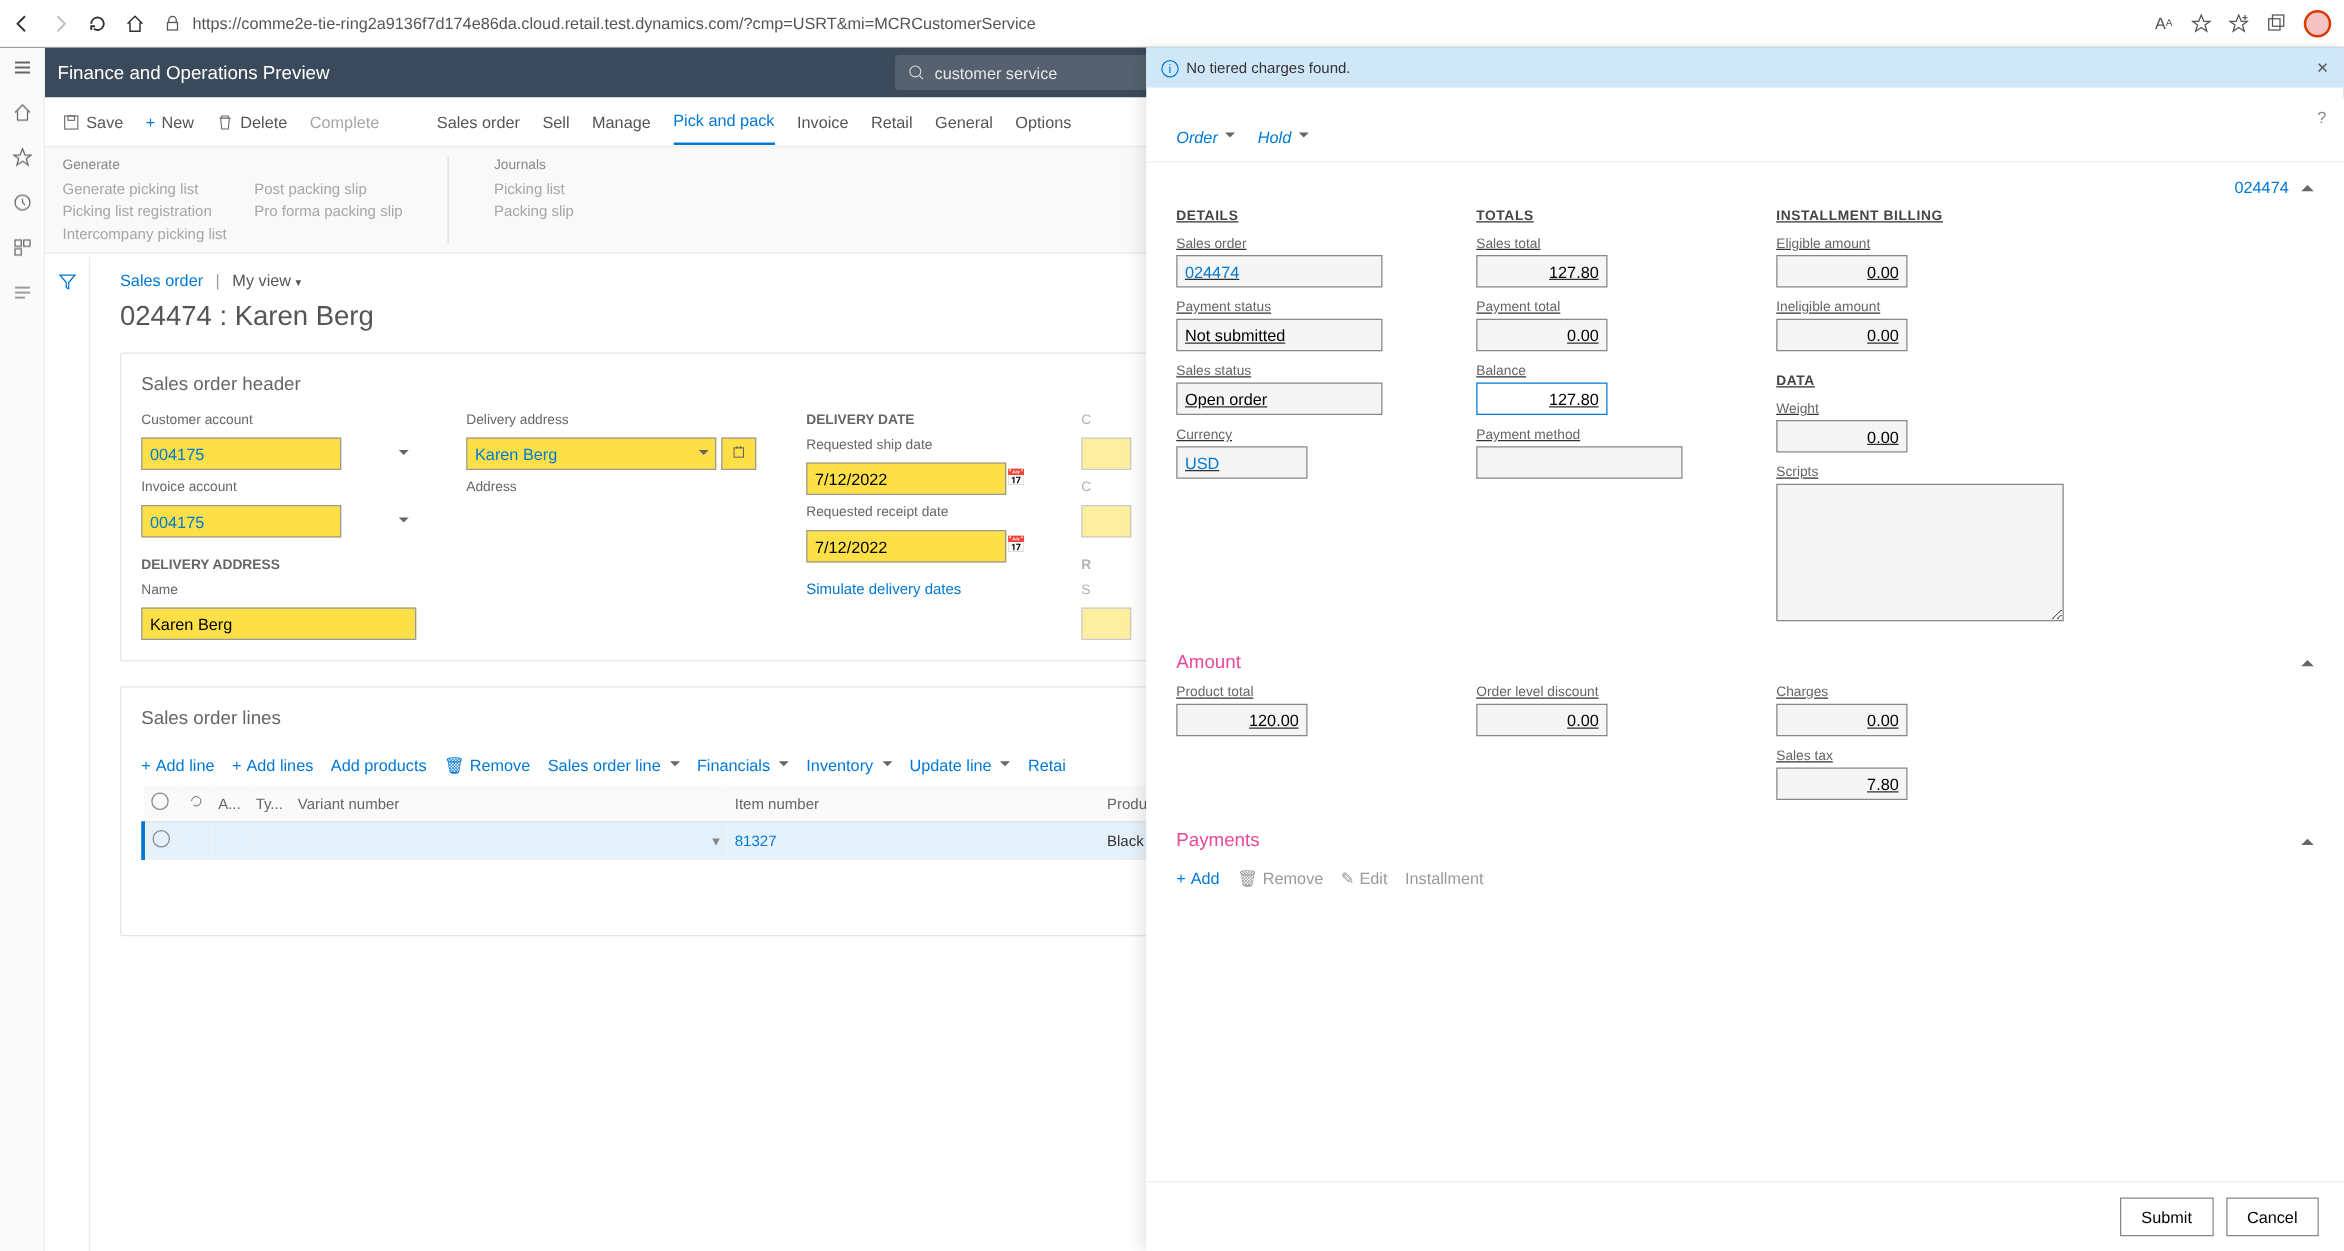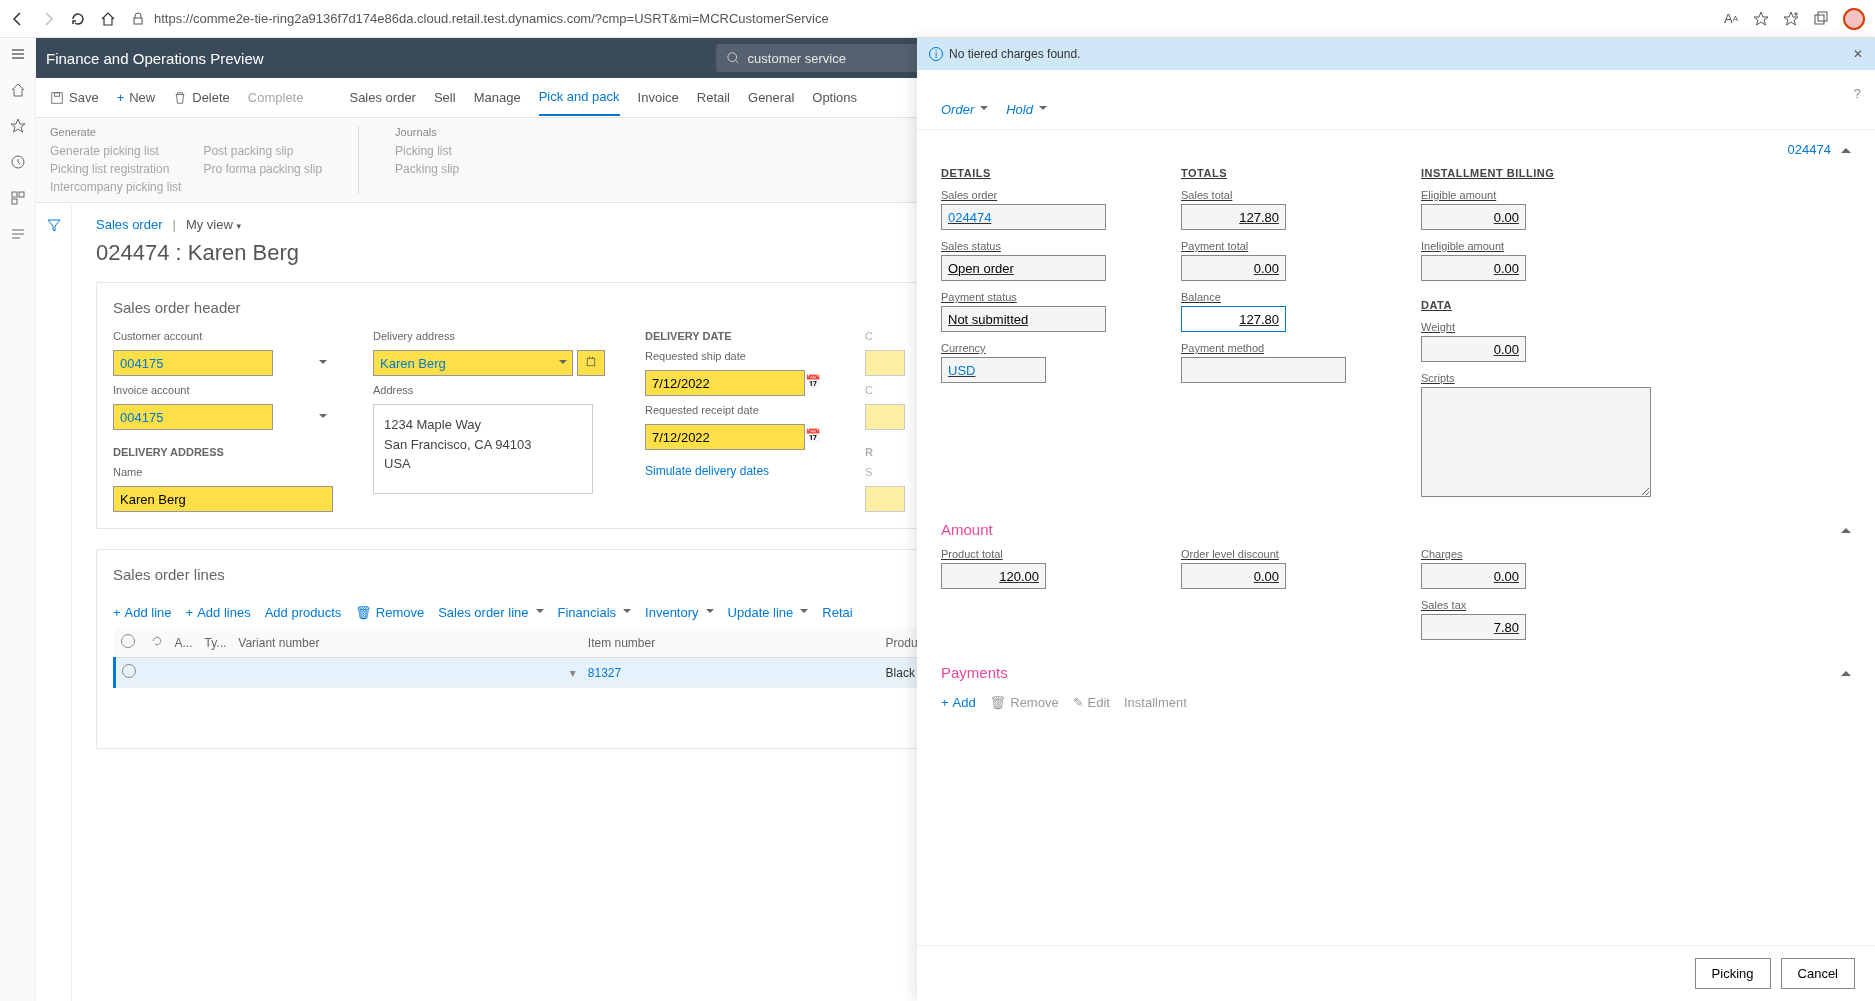--- a/index.html
+++ b/index.html
@@ -298,25 +298,20 @@
       <div class="field-col">
         <span class="field-label">Delivery address</span>
         <div style="display:flex;gap:4px;">
           <div class="field-dropdown" style="flex:1"><input class="field-input" style="width: 200px; color: rgb(0, 120, 212);" value="Karen Berg"></div>
           <button class="field-input" style="width:28px;padding:0"><svg viewBox="0 0 16 16" style="width:12px;height:12px">
                 <rect x="3" y="3" width="10" height="10" stroke="#555" fill="none"></rect>
                 <path d="M6 1v3M10 1v3" stroke="#555"></path>
               </svg></button>
         </div>
         <span class="field-label">Address</span>
-        <div class="addr-box">
-          <div>1234 Maple Way</div>
-          <div>San Francisco, CA 94103</div>
-          <div>USA</div>
-        </div>
       </div>
       <div class="field-col">
         <span class="field-sublabel">DELIVERY DATE</span>
         <span class="field-label">Requested ship date</span>
         <div class="date-box"><input class="field-input" value="7/12/2022" style=""><span class="cal">📅</span></div>
         <span class="field-label">Requested receipt date</span>
         <div class="date-box"><input class="field-input" value="7/12/2022" style=""><span class="cal">📅</span></div>
         <span class="simulate-link">Simulate delivery dates</span>
       </div>
       <div class="field-col" style="opacity:.5">
@@ -398,26 +393,26 @@
     </div>
 
     <div class="summary-grid">
       <div class="sum-col">
         <div class="sum-head">DETAILS</div>
         <div class="fld">
             <label>Sales order</label>
             <input class="blue" style="width: 165px;" value="024474">
           </div>
         <div class="fld">
+            <label>Payment status</label>
+            <input style="width: 165px;" value="Not submitted">
+          </div>
+        <div class="fld">
             <label>Sales status</label>
             <input style="width: 165px;" value="Open order">
-          </div>
-        <div class="fld">
-            <label>Payment status</label>
-            <input style="width: 165px;" value="Not submitted">
           </div>
         <div class="fld">
             <label>Currency</label>
             <input class="blue small" value="USD" style="">
           </div>
       </div>
       <div class="sum-col">
         <div class="sum-head">TOTALS</div>
         <div class="fld">
             <label>Sales total</label>
@@ -496,16 +491,16 @@
       </div>
       <div class="lines-toolbar" style="padding:4px 0">
         <span class="tb">+ <span>Add</span></span>
         <span class="tb" style="color:#999">🗑 <span>Remove</span></span>
         <span class="tb" style="color:#999">✎ <span>Edit</span></span>
         <span class="tb" style="color:#999">Installment</span>
       </div>
     </div>
   </div>
   <div class="panel-footer">
-    <button class="btn">Picking</button>
+    <button class="btn">Submit</button>
     <button class="btn">Cancel</button>
   </div>
 </div>
 
 </body></html>

